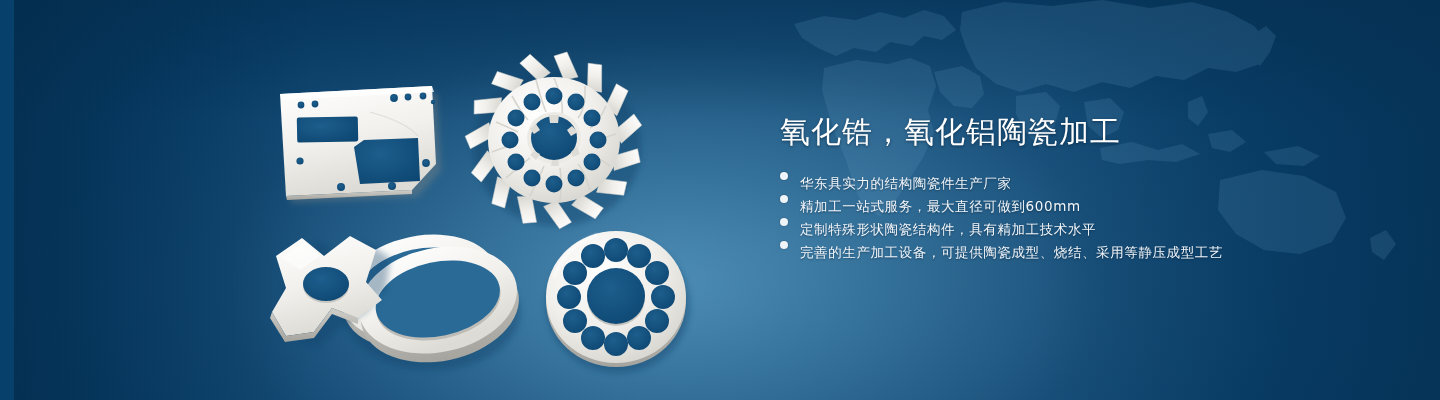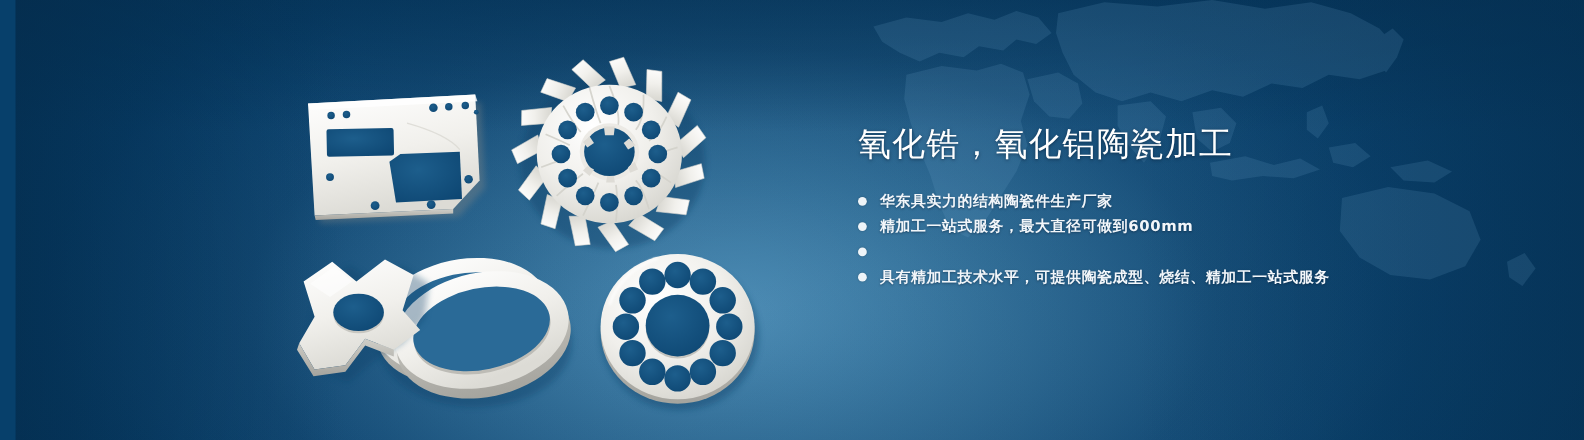--- a/index.html
+++ b/index.html
@@ -89,24 +89,23 @@
     font-weight:400;
     text-shadow:0 1px 3px rgba(0,20,40,0.55);
     white-space:nowrap;
   }
   .bullets{
     list-style:none;
     margin-top:20px;
   }
   .bullet{
     display:flex;
-    align-items:center;
+    align-items:flex-start;
     height:22px;
     margin-bottom:1px;
-    font-weight:bold;
   }
   .dot{
     width:8px; height:8px;
     border-radius:50%;
     background:#eef4f8;
     flex:0 0 8px;
     margin-right:12px;
     box-shadow:0 0 2px rgba(0,0,0,0.25);
   }
   .bullet-text{
@@ -385,21 +384,22 @@
       <li class="bullet">
         <span class="dot"></span>
         <span class="bullet-text">华东具实力的结构陶瓷件生产厂家</span>
       </li>
       <li class="bullet">
         <span class="dot"></span>
         <span class="bullet-text">精加工一站式服务，最大直径可做到600mm</span>
       </li>
       <li class="bullet">
         <span class="dot"></span>
+        <span class="bullet-text">定制特殊形状陶瓷结构件，具有精加工技术水平</span>
       </li>
       <li class="bullet">
         <span class="dot"></span>
-        <span class="bullet-text">具有精加工技术水平，可提供陶瓷成型、烧结、精加工一站式服务</span>
+        <span class="bullet-text">完善的生产加工设备，可提供陶瓷成型、烧结、采用等静压成型工艺</span>
       </li>
     </ul>
   </div>
 
 </div>
 
 </body></html>

